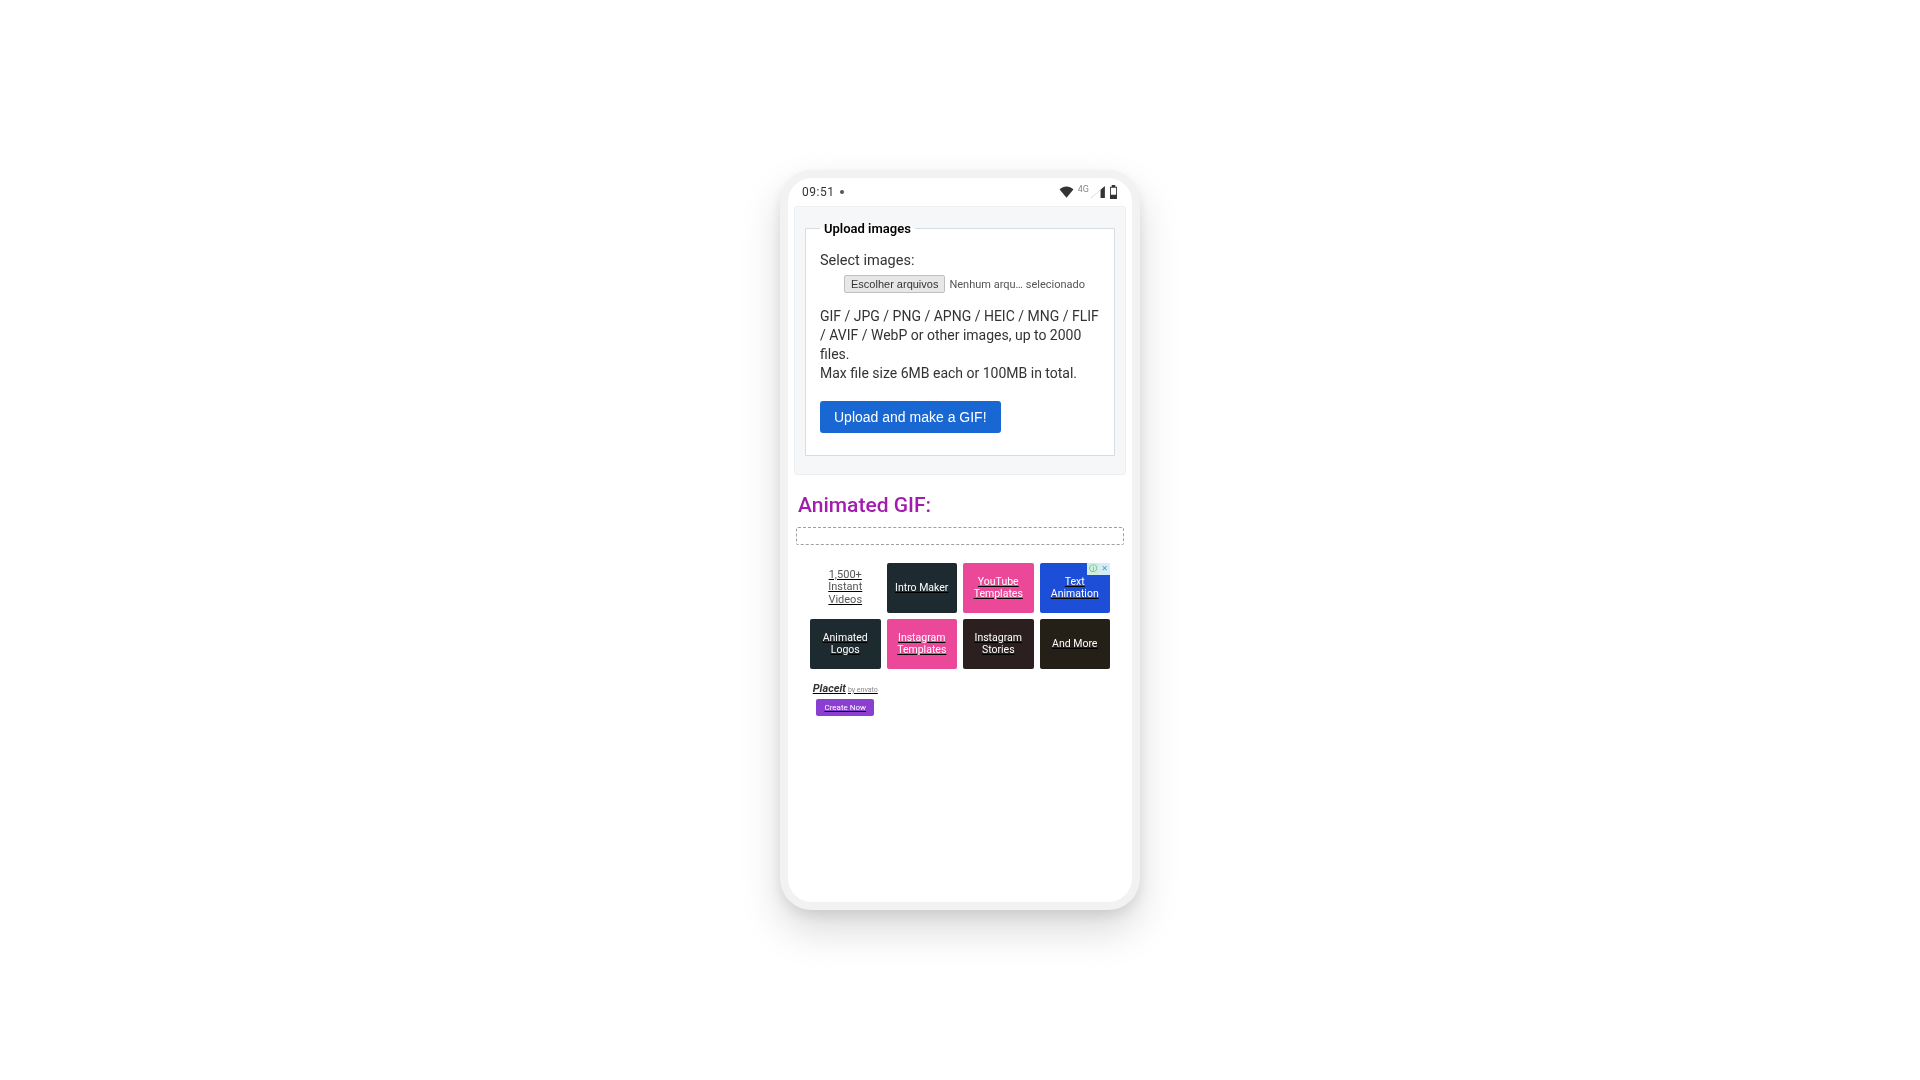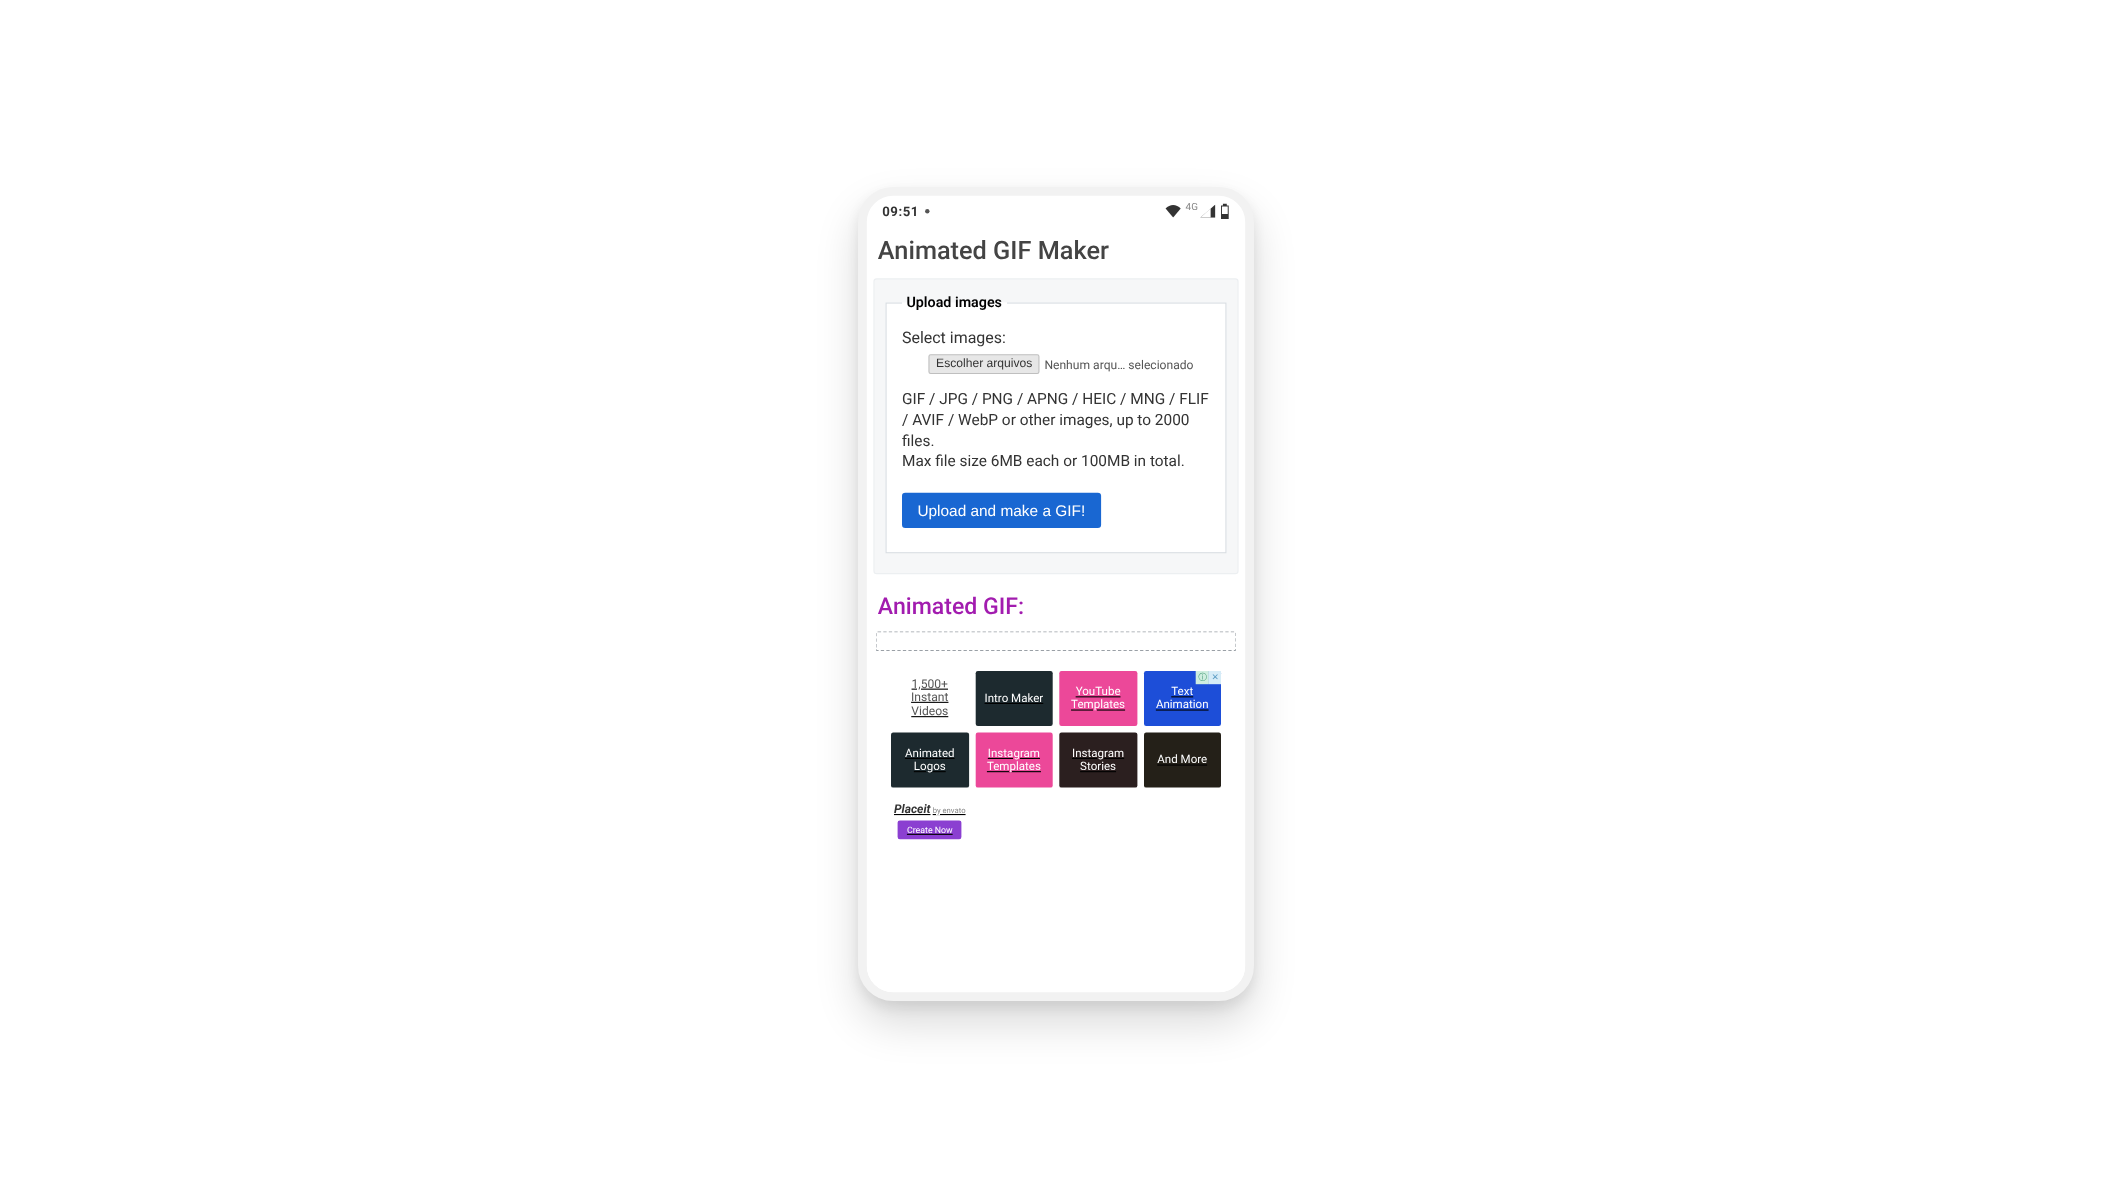--- a/index.html
+++ b/index.html
@@ -29,21 +29,21 @@
     height: 28px;
     display: flex;
     align-items: center;
     justify-content: space-between;
     padding: 0 14px;
     font-size: 12px;
     color: #333;
   }
   .status-left { display:flex; align-items:center; gap:6px; }
   .status-right { display:flex; align-items:center; gap:4px; }
-  .status-time { font-weight:700; letter-spacing:0.5px; }
+  .status-time { font-weight:400; letter-spacing:0.5px; }
   .dot { width:4px; height:4px; border-radius:50%; background:#555; }
   .wifi-icon, .cell-icon, .batt-icon { display:inline-block; }
   .wifi-icon svg, .cell-icon svg, .batt-icon svg { display:block; }
   .lbl-4g { font-size:9px; color:#888; margin-right:-2px; position:relative; top:-3px; }
   .screen {
     flex:1;
     overflow:hidden;
     padding: 0 6px 6px 6px;
     background:#ffffff;
   }
@@ -220,21 +220,20 @@
         <svg width="9" height="14" viewBox="0 0 10 16">
             <path fill="#333" d="M3 0h4v2H3zM1 2h8v14H1z"></path>
             <path fill="#fff" d="M2 3h6v8H2z"></path>
           </svg>
       </span>
     </div>
   </div>
 
   <div class="screen">
 
-    <h1 class="page-title">Animated GIF Maker</h1>
 
     <div class="upload-panel">
       <fieldset class="upload-fieldset">
         <legend>Upload images</legend>
 
         <div class="select-label">Select images:</div>
 
         <div class="file-row">
           <button class="file-btn">Escolher arquivos</button>
           <span class="file-status">Nenhum arqu… selecionado</span>

